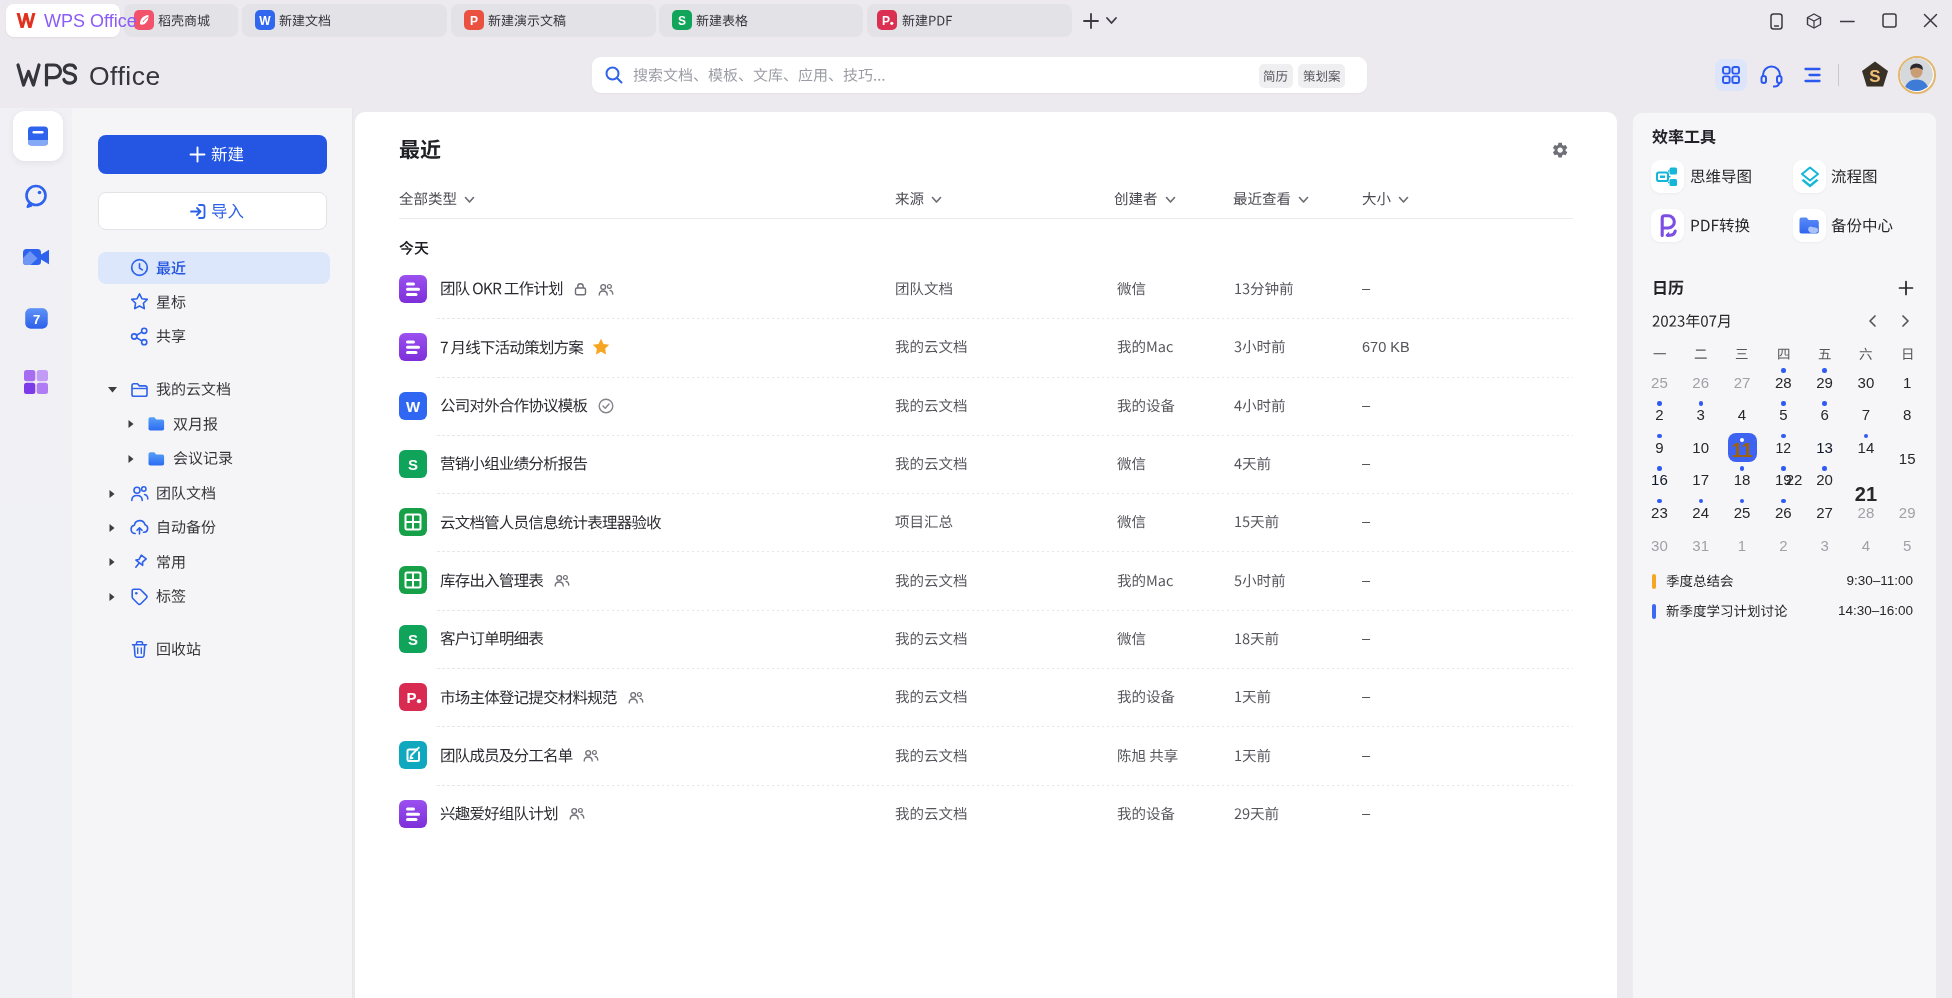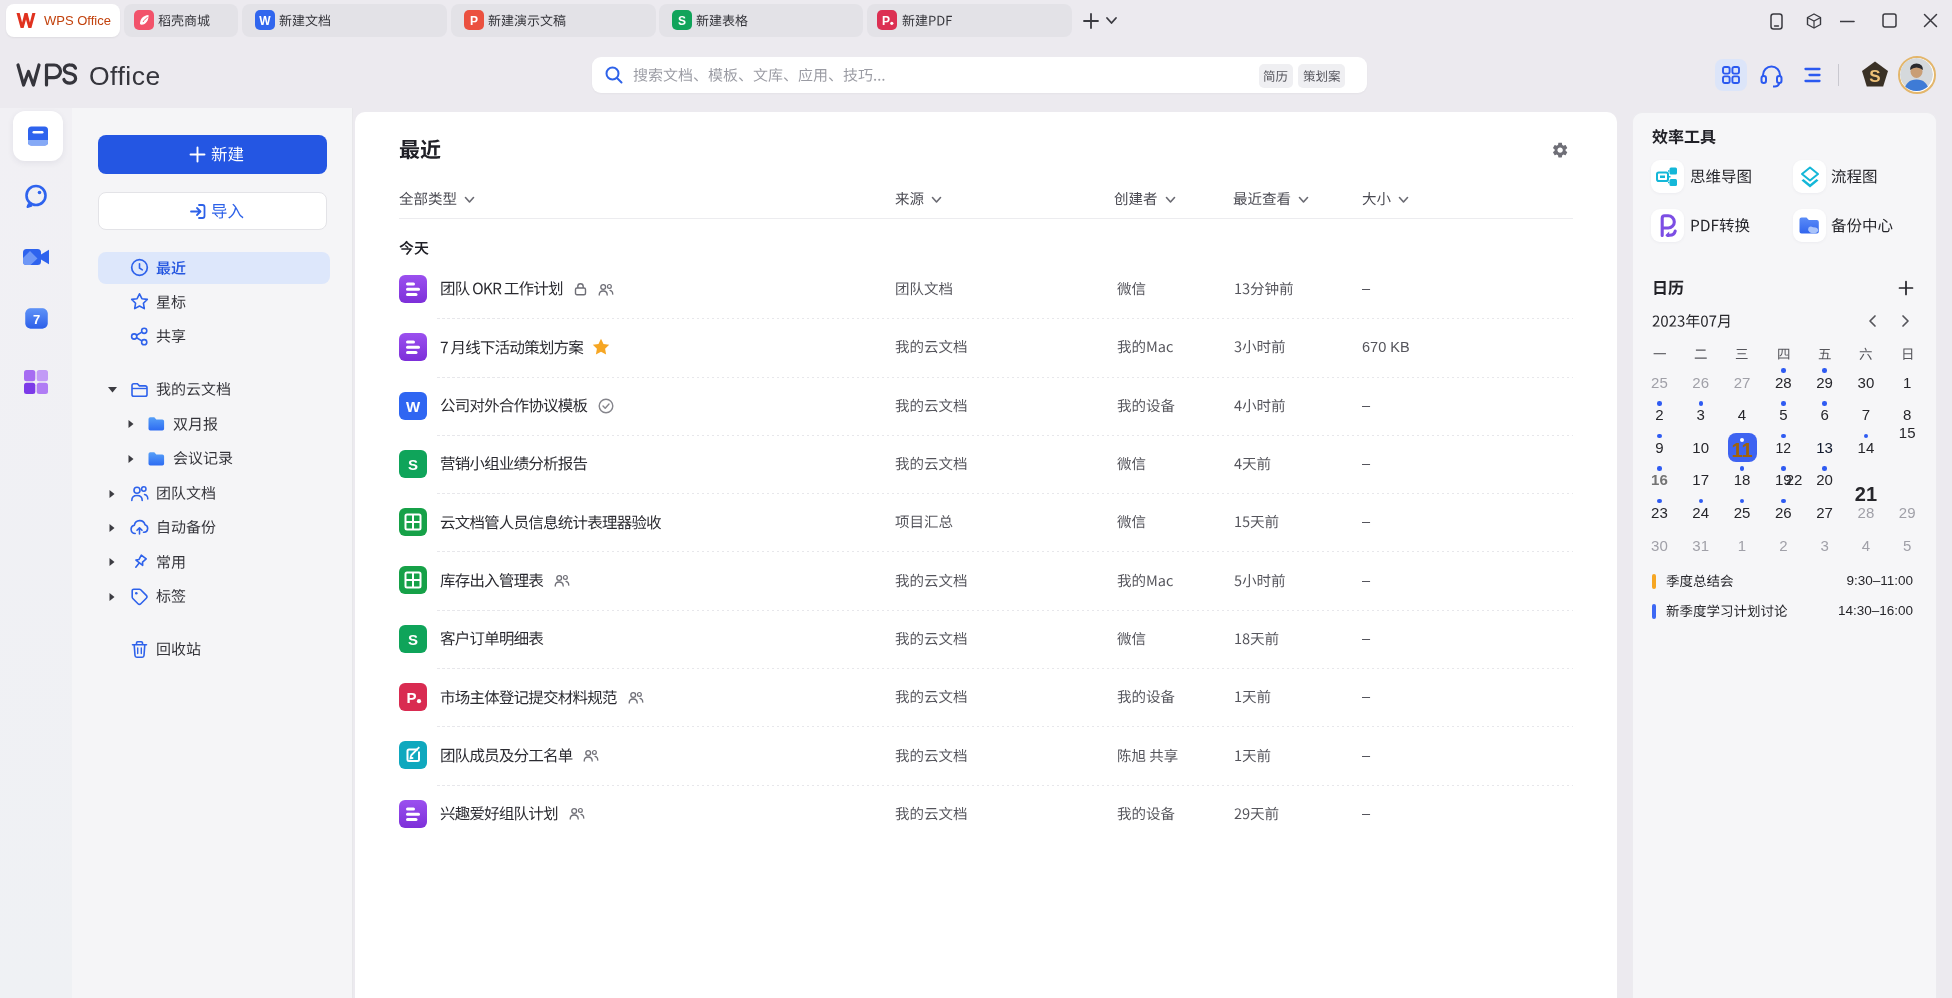--- a/index.html
+++ b/index.html
@@ -564,21 +564,21 @@
       <path id="g400_65e5" d="M176 772H832V-64H752V697H253V-69H176ZM228 426H786V352H228ZM226 71H787V-4H226Z"></path>
       <path id="g400_5b63" d="M59 191H944V124H59ZM226 373H707V311H226ZM466 252H540V5Q540 -27 530 -43Q521 -59 495 -68Q468 -75 424 -76Q380 -77 315 -77Q312 -62 304 -44Q295 -25 287 -11Q324 -12 356 -12Q388 -13 411 -13Q434 -13 444 -12Q458 -11 462 -7Q466 -3 466 7ZM683 373H701L717 377L765 337Q713 298 643 264Q573 230 505 207Q498 217 486 230Q475 244 466 252Q506 265 548 282Q589 300 624 320Q660 340 683 359ZM59 631H943V565H59ZM460 764H534V400H460ZM422 610 482 582Q448 540 402 500Q355 460 302 426Q249 391 194 363Q139 335 86 315Q78 328 64 346Q50 363 38 373Q109 396 182 432Q254 468 318 514Q381 561 422 610ZM579 607Q609 571 653 536Q697 502 748 472Q800 442 855 418Q910 394 962 378Q955 372 946 361Q937 350 928 339Q920 328 914 319Q861 337 806 364Q750 392 698 426Q645 461 600 500Q554 539 519 580ZM777 836 839 782Q773 766 689 754Q605 742 512 734Q419 725 324 720Q230 714 141 711Q140 724 134 742Q129 760 124 773Q210 776 302 781Q393 786 482 794Q570 802 646 812Q723 823 777 836Z"></path>
       <path id="g400_5ea6" d="M225 557H937V495H225ZM239 265H812V203H239ZM386 644H458V389H701V644H775V329H386ZM792 265H807L820 268L867 243Q826 166 758 111Q691 56 605 20Q519 -17 422 -40Q325 -62 222 -74Q219 -61 210 -42Q201 -23 192 -10Q287 -2 380 17Q472 36 552 68Q633 99 695 145Q757 191 792 254ZM399 215Q449 149 534 102Q618 54 728 25Q837 -4 962 -15Q954 -23 946 -34Q937 -46 930 -58Q923 -70 918 -80Q791 -65 680 -32Q568 2 480 57Q392 112 335 189ZM161 741H948V670H161ZM126 741H201V469Q201 409 198 338Q194 268 184 194Q174 120 155 50Q136 -20 104 -80Q97 -74 84 -68Q72 -61 59 -54Q46 -48 37 -46Q68 11 86 77Q103 143 112 212Q121 281 124 346Q126 412 126 468ZM473 827 548 845Q566 815 582 778Q599 742 606 717L528 696Q521 722 506 760Q491 797 473 827Z"></path>
       <path id="g400_7ed3" d="M63 184Q62 192 57 206Q52 219 48 233Q43 247 38 257Q55 260 74 278Q93 295 117 322Q130 335 156 366Q181 397 212 439Q243 481 275 530Q307 579 334 629L403 587Q339 487 265 392Q191 297 116 225V223Q116 223 108 220Q100 216 90 210Q79 204 71 197Q63 190 63 184ZM63 184 60 247 99 273 398 322Q397 307 398 288Q400 268 402 256Q297 237 234 225Q170 213 136 206Q103 199 88 194Q72 189 63 184ZM56 427Q54 435 50 449Q45 463 40 478Q35 492 30 502Q44 505 58 521Q72 537 87 561Q96 573 112 600Q128 628 148 666Q168 704 188 747Q207 790 222 834L299 802Q273 742 242 682Q210 623 176 568Q142 514 107 470V468Q107 468 100 464Q92 460 82 454Q71 447 64 440Q56 433 56 427ZM56 427 55 483 93 507 304 525Q301 511 299 493Q297 475 297 463Q226 455 181 450Q136 444 112 440Q87 436 75 433Q63 430 56 427ZM35 53Q82 61 142 72Q201 84 268 98Q334 111 400 124L406 55Q312 33 218 13Q123 -7 48 -24ZM408 706H943V634H408ZM433 478H926V406H433ZM500 32H862V-36H500ZM639 841H716V441H639ZM459 304H901V-75H826V236H532V-79H459Z"></path>
       <path id="g400_5b66" d="M228 502H724V436H228ZM60 275H945V204H60ZM460 347H536V13Q536 -21 526 -39Q515 -57 487 -65Q460 -74 416 -76Q371 -78 302 -78Q298 -62 288 -42Q279 -21 269 -6Q308 -7 342 -8Q376 -8 400 -8Q425 -7 435 -7Q450 -5 455 -1Q460 3 460 14ZM701 502H719L735 506L784 469Q748 436 701 405Q654 374 602 347Q551 320 501 301Q493 311 481 324Q469 338 460 347Q504 363 550 387Q597 411 636 438Q676 464 701 488ZM80 674H928V475H853V606H152V475H80ZM785 834 861 808Q830 762 794 714Q759 667 729 634L671 659Q690 683 712 714Q733 744 752 776Q772 807 785 834ZM159 802 221 830Q250 799 278 761Q305 723 318 693L252 660Q240 689 213 729Q186 769 159 802ZM424 824 490 849Q515 813 538 770Q562 726 572 694L502 667Q493 699 470 743Q448 787 424 824Z"></path>
       <path id="g400_4e60" d="M119 767H840V696H119ZM231 563 282 612Q326 583 376 546Q427 510 473 474Q519 439 549 411L496 354Q468 382 422 419Q377 456 326 494Q276 532 231 563ZM813 767H888Q888 767 888 759Q888 751 888 740Q888 730 888 724Q886 527 882 392Q879 258 874 174Q869 89 860 43Q850 -3 836 -22Q819 -47 800 -57Q780 -67 752 -69Q723 -72 678 -72Q634 -71 590 -68Q589 -52 583 -32Q577 -11 566 4Q618 0 662 0Q705 -1 725 -1Q739 -2 748 2Q758 5 765 15Q777 29 786 74Q794 120 799 207Q804 294 808 428Q811 561 813 750ZM103 134Q176 157 274 189Q372 221 483 258Q594 296 703 333L717 263Q614 226 508 189Q401 152 304 118Q207 85 130 59Z"></path>
       <path id="g400_8ba8" d="M380 620H959V546H380ZM749 830H824V45Q824 4 812 -16Q801 -35 775 -44Q749 -54 702 -56Q654 -59 577 -58Q573 -42 566 -20Q558 1 549 18Q589 17 624 16Q658 16 684 16Q709 16 719 16Q736 17 742 23Q749 29 749 45ZM463 413 528 445Q553 409 576 367Q600 325 619 285Q638 245 649 213L581 177Q571 209 552 250Q532 291 510 334Q487 377 463 413ZM107 768 154 818Q185 795 219 766Q253 737 283 708Q313 680 332 658L281 601Q263 624 234 654Q204 683 171 714Q138 744 107 768ZM193 -59 178 12 198 45 380 186Q385 170 392 152Q400 133 407 123Q342 71 302 38Q263 6 241 -12Q219 -31 209 -41Q199 -51 193 -59ZM40 526H237V453H40ZM193 -60Q189 -52 182 -42Q174 -31 166 -21Q158 -11 152 -6Q161 2 172 15Q183 28 192 48Q200 67 200 91V526H272V36Q272 36 264 29Q256 22 244 10Q233 -1 221 -14Q209 -27 201 -39Q193 -51 193 -60Z"></path>
       <path id="g400_8bba" d="M679 803Q712 742 762 680Q811 619 868 568Q924 516 977 483Q969 477 959 466Q949 456 940 445Q930 434 924 424Q883 453 840 493Q797 533 756 580Q715 627 679 678Q643 728 616 778ZM622 842 703 828Q671 758 624 685Q577 612 513 543Q449 474 366 416Q361 425 352 436Q343 446 334 456Q324 466 315 472Q393 524 453 587Q513 650 555 716Q597 782 622 842ZM460 472H535V61Q535 32 548 24Q560 15 603 15Q613 15 640 15Q667 15 700 15Q732 15 760 15Q789 15 802 15Q827 15 840 25Q852 35 858 65Q863 95 866 154Q875 147 887 141Q899 135 912 130Q925 126 935 124Q930 55 918 16Q906 -23 880 -38Q854 -53 806 -53Q799 -53 778 -53Q757 -53 730 -53Q702 -53 674 -53Q647 -53 626 -53Q605 -53 598 -53Q544 -53 514 -44Q484 -34 472 -8Q460 17 460 62ZM806 427 856 364Q807 332 748 300Q688 267 628 238Q569 208 518 186L478 243Q527 264 587 296Q647 327 705 362Q763 396 806 427ZM107 768 154 818Q185 795 219 766Q253 737 283 708Q313 680 332 658L281 601Q263 624 234 654Q204 683 171 714Q138 744 107 768ZM190 -59 175 12 195 44 368 179Q373 164 381 146Q389 127 396 116Q334 67 296 36Q257 5 236 -14Q215 -32 205 -42Q195 -52 190 -59ZM40 526H237V453H40ZM190 -60Q186 -52 178 -42Q171 -31 163 -21Q155 -11 149 -6Q158 2 169 15Q180 28 188 48Q197 67 197 91V526H269V36Q269 36 261 29Q253 22 242 10Q230 -1 218 -14Q206 -27 198 -39Q190 -51 190 -60Z"></path>
     </defs>
   </svg>
-<div class="lt" style="left:44px;top:14.0px;font-size:13px;font-weight:400;color:#c2410c;line-height:14.0px">WPS Office</div>
+<div class="lt" style="left:44px;top:14.0px;font-size:18px;font-weight:400;color:#8b5cf6;line-height:14.0px">WPS Office</div>
 <svg style="position:absolute;left:158.0px;top:11.2px;overflow:visible" width="54.0" height="19.5">
     <g fill="#35353B" transform="translate(0 14.40) scale(0.013000 -0.013000)">
       <use href="#g400_7a3b" x="0"></use>
       <use href="#g400_58f3" x="1000"></use>
       <use href="#g400_5546" x="2000"></use>
       <use href="#g400_57ce" x="3000"></use>
     </g>
   </svg>
 <svg style="position:absolute;left:279.0px;top:11.2px;overflow:visible" width="54.0" height="19.5">
     <g fill="#35353B" transform="translate(0 14.40) scale(0.013000 -0.013000)">
@@ -1346,22 +1346,22 @@
 <div class="lt" style="left:1783.3px;transform:translateX(-50%);top:407.1px;font-size:15px;font-weight:400;color:#26262B;line-height:16.2px">5</div>
 <div class="lt" style="left:1824.6px;transform:translateX(-50%);top:407.1px;font-size:15px;font-weight:400;color:#26262B;line-height:16.2px">6</div>
 <div class="lt" style="left:1865.9px;transform:translateX(-50%);top:407.1px;font-size:15px;font-weight:400;color:#26262B;line-height:16.2px">7</div>
 <div class="lt" style="left:1907.2px;transform:translateX(-50%);top:407.1px;font-size:15px;font-weight:400;color:#26262B;line-height:16.2px">8</div>
 <div class="lt" style="left:1659.4px;transform:translateX(-50%);top:439.7px;font-size:15px;font-weight:400;color:#26262B;line-height:16.2px">9</div>
 <div class="lt" style="left:1700.7px;transform:translateX(-50%);top:439.7px;font-size:15px;font-weight:400;color:#26262B;line-height:16.2px">10</div>
 <div class="lt" style="left:1742.0px;transform:translateX(-50%);top:441.7px;font-size:20px;font-weight:700;color:#a16207;line-height:16.2px">11</div>
 <div class="lt" style="left:1783.3px;transform:translateX(-50%);top:439.7px;font-size:14px;font-weight:400;color:#26262B;line-height:16.2px">12</div>
 <div class="lt" style="left:1824.6px;transform:translateX(-50%);top:439.7px;font-size:15px;font-weight:400;color:#0f172a;line-height:16.2px">13</div>
 <div class="lt" style="left:1865.9px;transform:translateX(-50%);top:439.7px;font-size:15px;font-weight:400;color:#26262B;line-height:16.2px">14</div>
-<div class="lt" style="left:1907.2px;transform:translateX(-50%);top:425px;font-size:15px;font-weight:400;color:#26262B;line-height:16.2px">15</div>
-<div class="lt" style="left:1659.4px;transform:translateX(-50%);top:472.3px;font-size:15px;font-weight:700;color:#737373;line-height:16.2px">16</div>
+<div class="lt" style="left:1907.2px;transform:translateX(-50%);top:451px;font-size:15px;font-weight:400;color:#26262B;line-height:16.2px">15</div>
+<div class="lt" style="left:1659.4px;transform:translateX(-50%);top:472.3px;font-size:15px;font-weight:400;color:#0f172a;line-height:16.2px">16</div>
 <div class="lt" style="left:1700.7px;transform:translateX(-50%);top:472.3px;font-size:15px;font-weight:400;color:#26262B;line-height:16.2px">17</div>
 <div class="lt" style="left:1742.0px;transform:translateX(-50%);top:472.3px;font-size:15px;font-weight:400;color:#26262B;line-height:16.2px">18</div>
 <div class="lt" style="left:1783.3px;transform:translateX(-50%);top:472.3px;font-size:15px;font-weight:400;color:#26262B;line-height:16.2px">19</div>
 <div class="lt" style="left:1824.6px;transform:translateX(-50%);top:472.3px;font-size:15px;font-weight:400;color:#26262B;line-height:16.2px">20</div>
 <div class="lt" style="left:1865.9px;transform:translateX(-50%);top:486px;font-size:20px;font-weight:700;color:#26262B;line-height:16.2px">21</div>
 <div class="lt" style="left:1794px;transform:translateX(-50%);top:472.3px;font-size:15px;font-weight:400;color:#26262B;line-height:16.2px">22</div>
 <div class="lt" style="left:1659.4px;transform:translateX(-50%);top:504.9px;font-size:15px;font-weight:400;color:#26262B;line-height:16.2px">23</div>
 <div class="lt" style="left:1700.7px;transform:translateX(-50%);top:504.9px;font-size:15px;font-weight:400;color:#26262B;line-height:16.2px">24</div>
 <div class="lt" style="left:1742.0px;transform:translateX(-50%);top:504.9px;font-size:15px;font-weight:400;color:#26262B;line-height:16.2px">25</div>
 <div class="lt" style="left:1783.3px;transform:translateX(-50%);top:504.9px;font-size:15px;font-weight:400;color:#26262B;line-height:16.2px">26</div>

